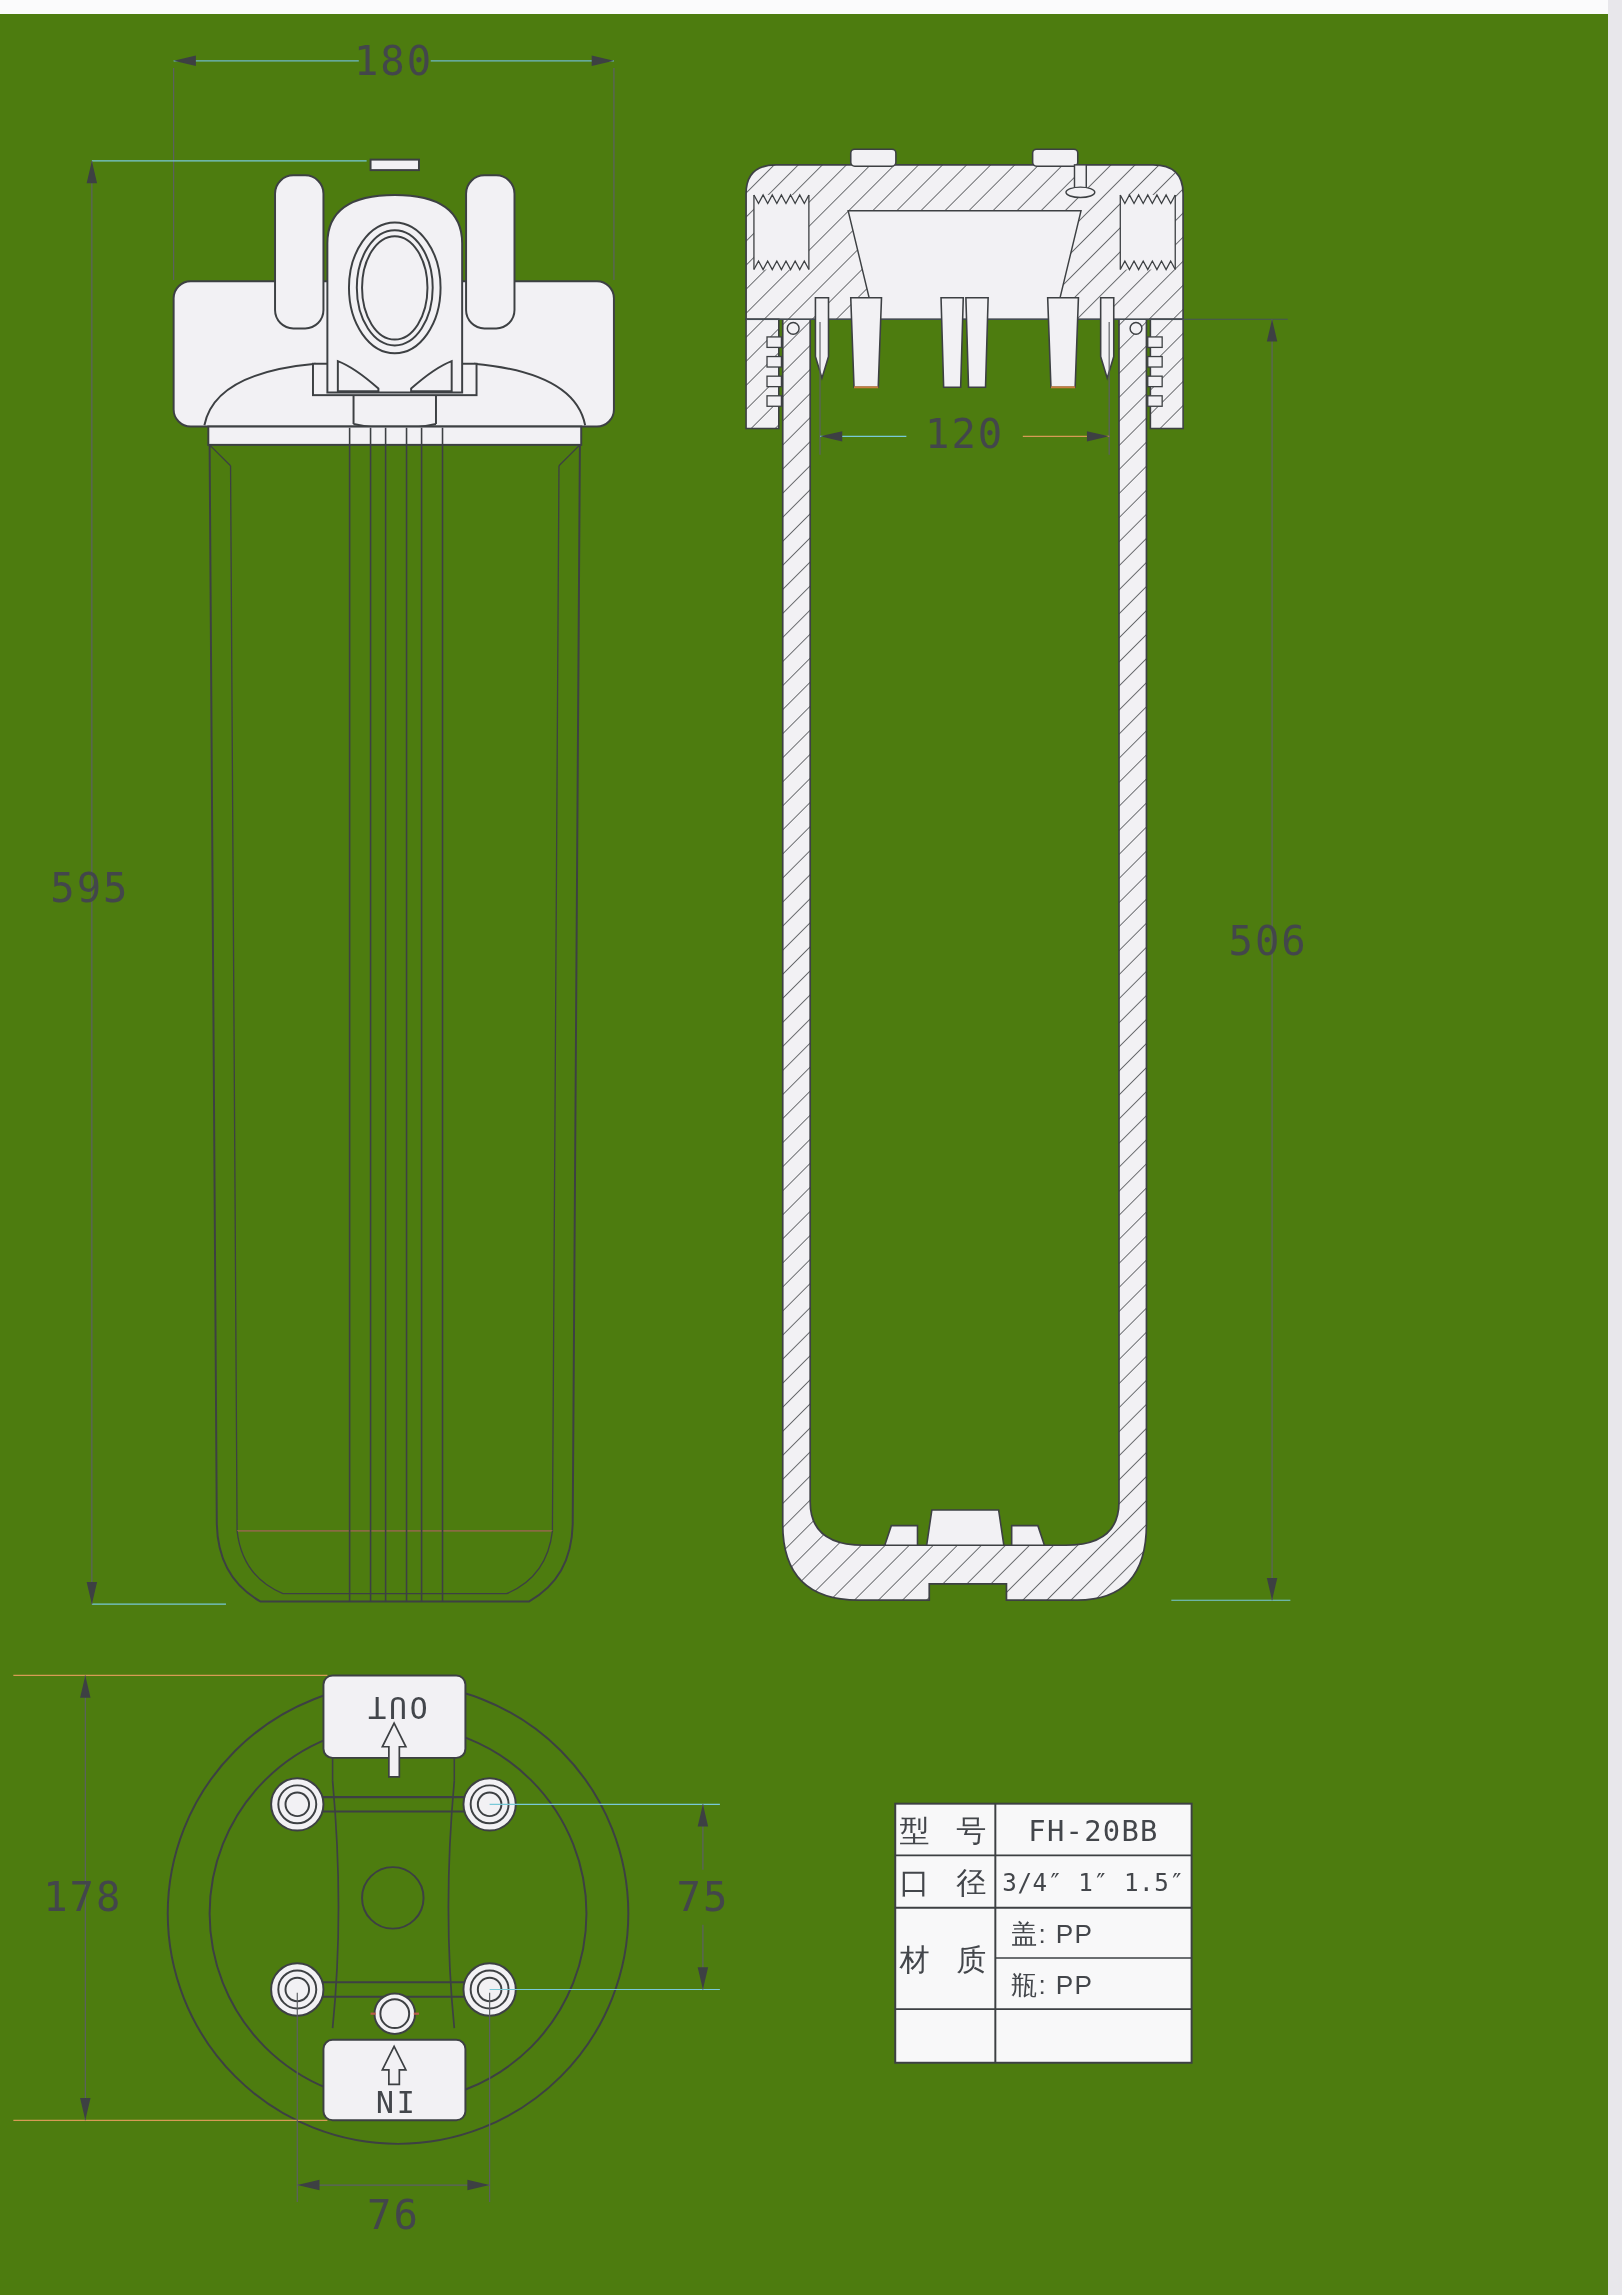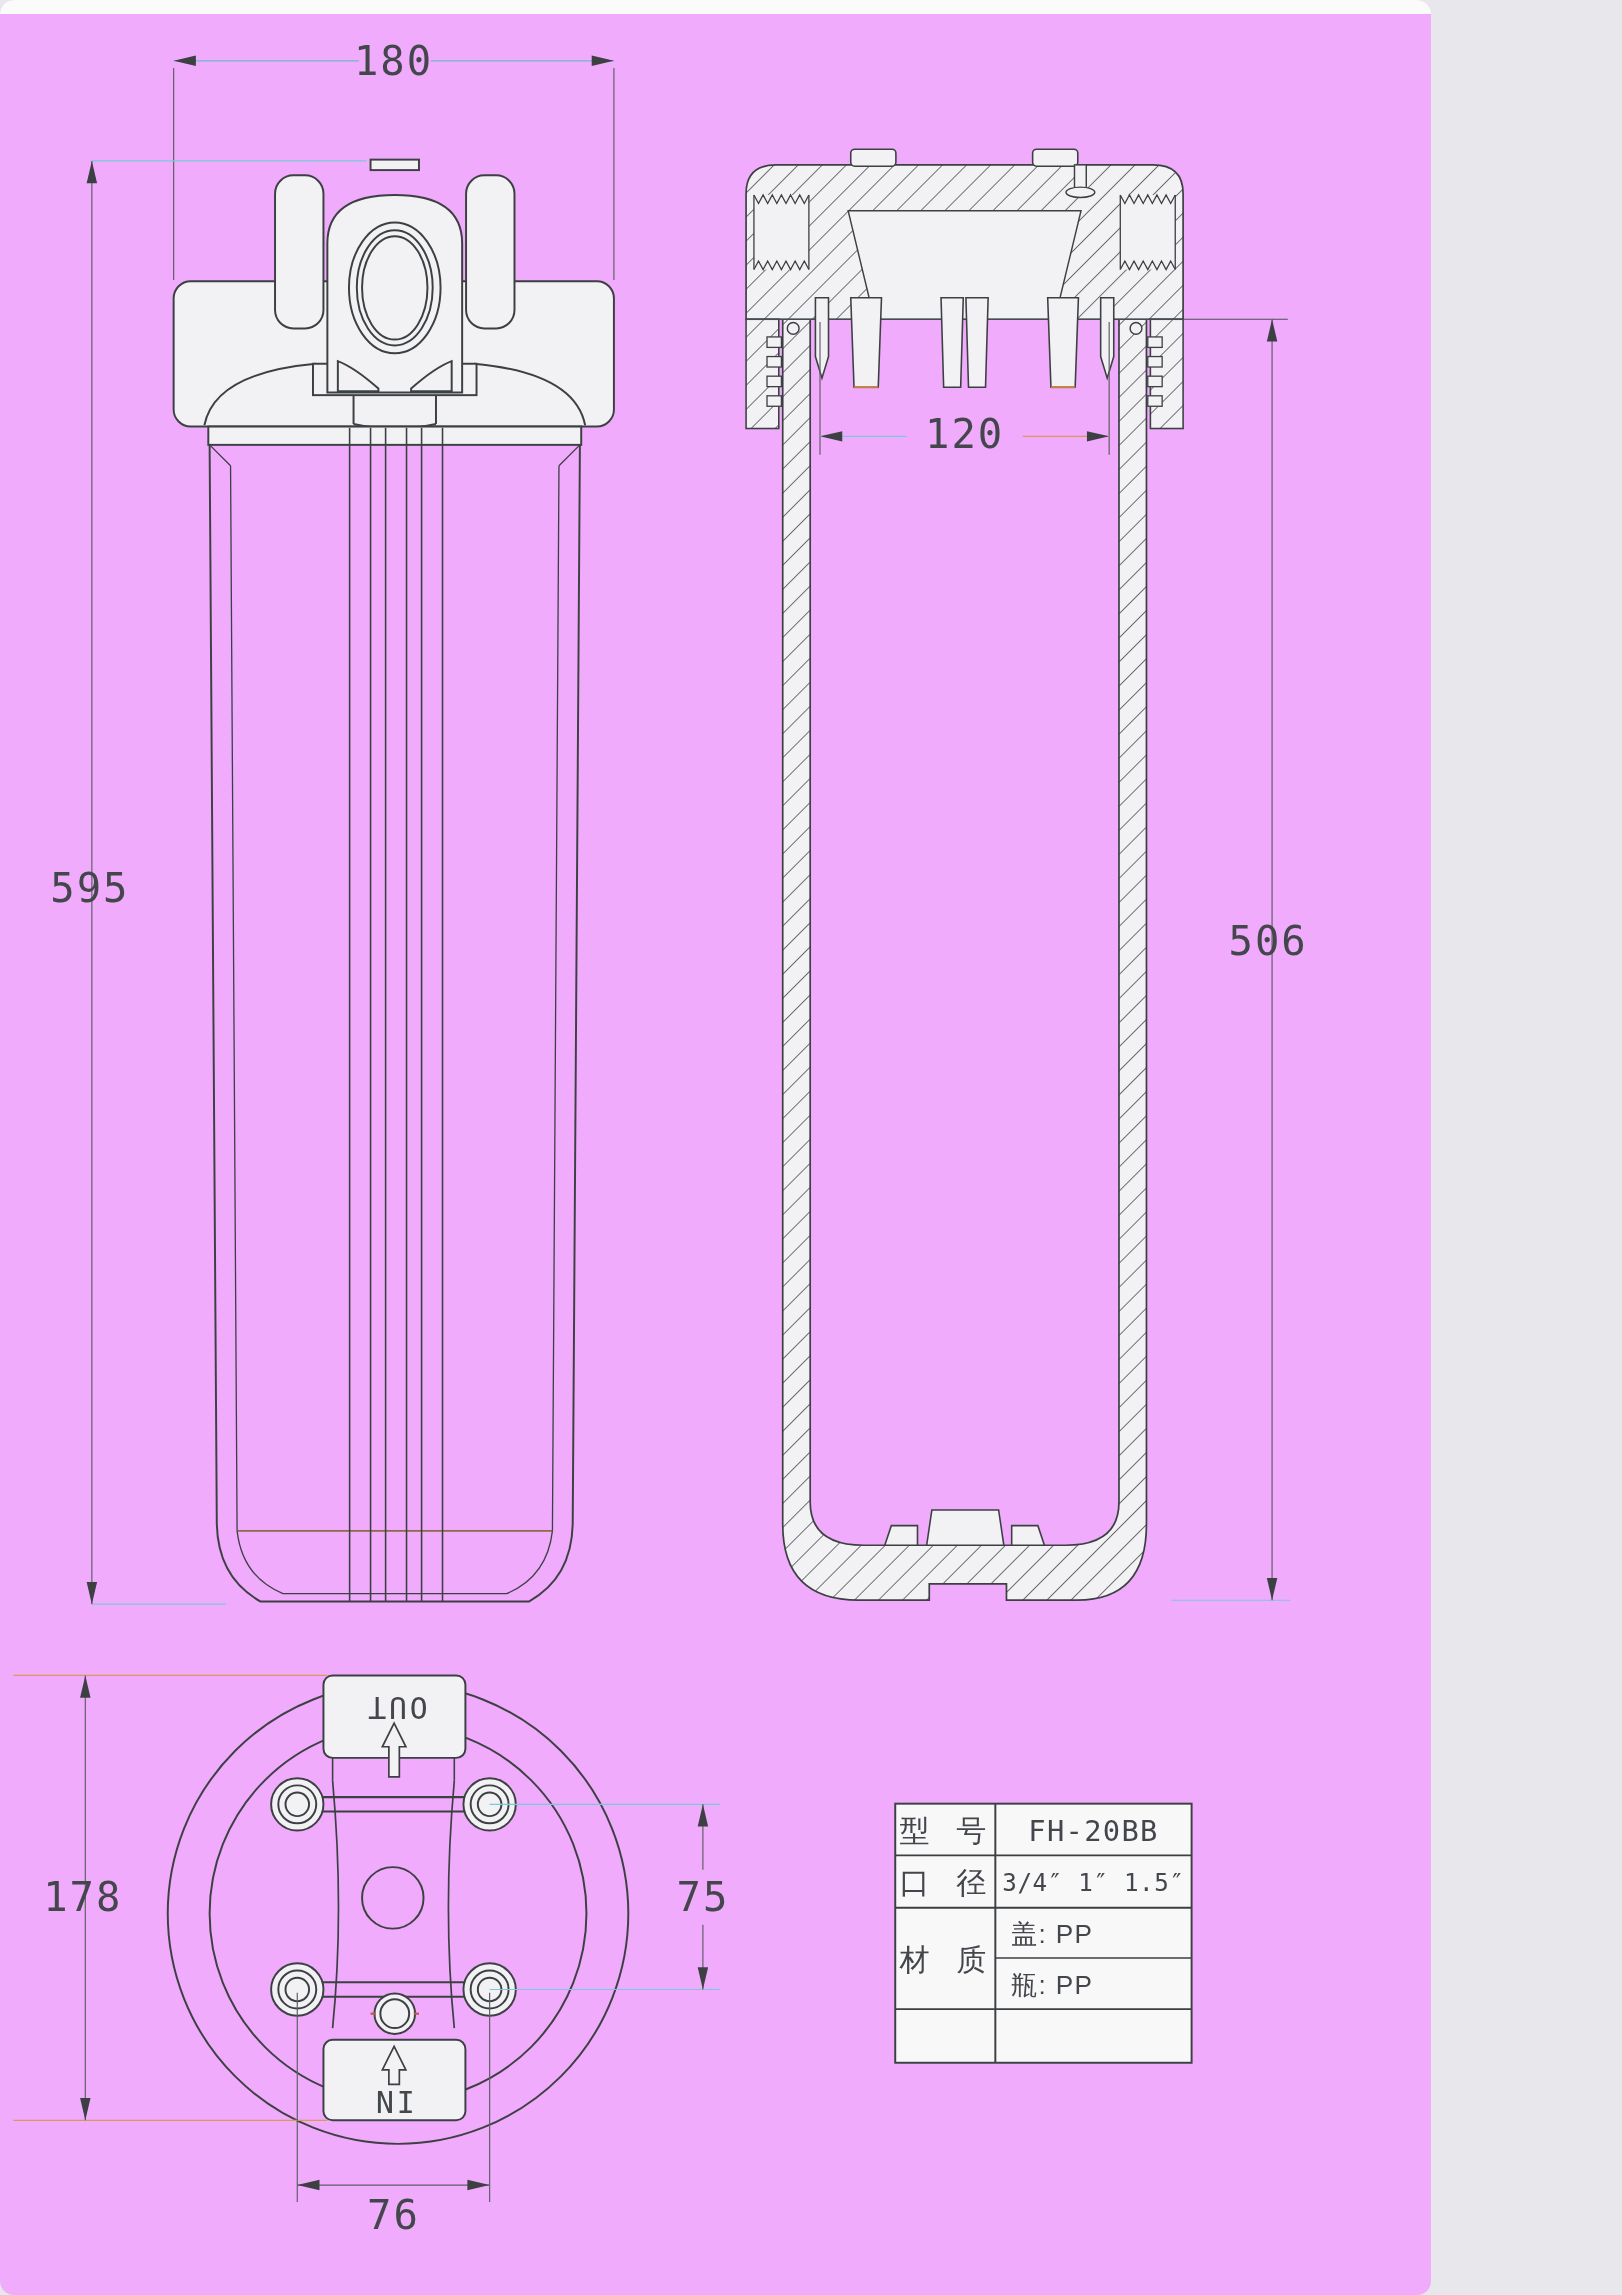--- a/index.html
+++ b/index.html
@@ -1,17 +1,17 @@
 <!DOCTYPE html>
 <html style="font-size:10.5px"><head>
 <meta charset="utf-8">
 <style>
   html,body{margin:0;padding:0;background:#e8e7eb;}
-  .sheet{position:relative;width:1431px;height:2295px;background:#f0abfc;overflow:hidden;
-         font-family:"DejaVu Sans Mono","Liberation Mono",monospace;border-radius:14px;}
+  .sheet{position:relative;width:1608px;height:2295px;background:#4d7c0f;overflow:hidden;
+         font-family:"DejaVu Sans Mono","Liberation Mono",monospace;}
   .sheet svg{position:absolute;left:0;top:0;}
   .edge-strip{position:absolute;left:0;top:0;width:1623px;height:14.4px;background:#fbfbfc;}
   text{fill:#43464b;}
   .dimtxt{font-size:62px;letter-spacing:3px;}
   .cjk{font-family:"Liberation Sans","DejaVu Sans",sans-serif;}
   .tb-label{font-size:46px;letter-spacing:14px;}
   .tb-value{font-size:44px;letter-spacing:2px;}
   .tb-small{font-size:37px;letter-spacing:1px;}
   .tb-mat{font-size:40px;letter-spacing:2px;}
   .portlbl{font-size:46px;letter-spacing:4px;font-family:"DejaVu Sans Mono",monospace;}

